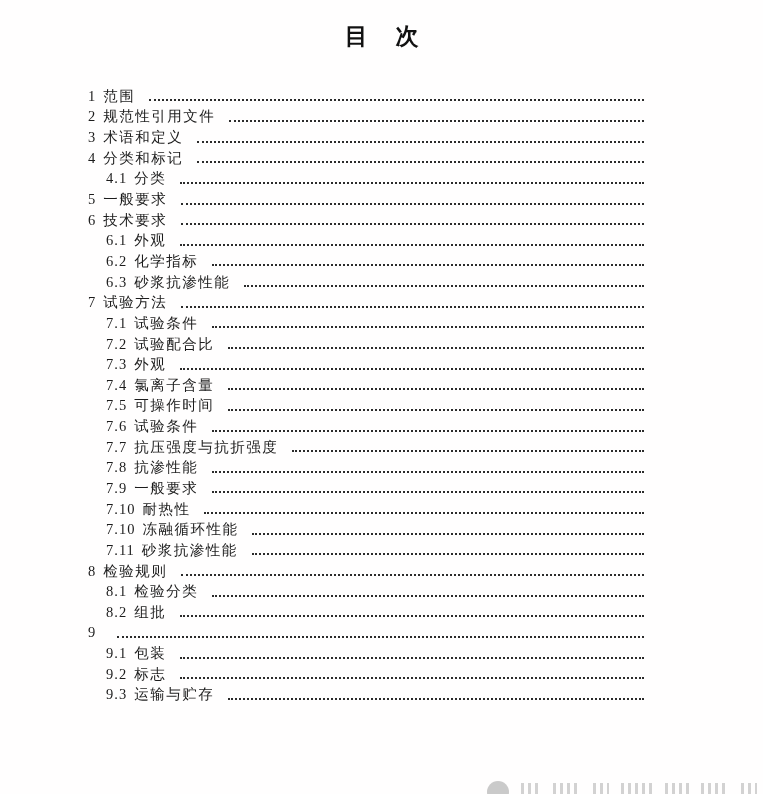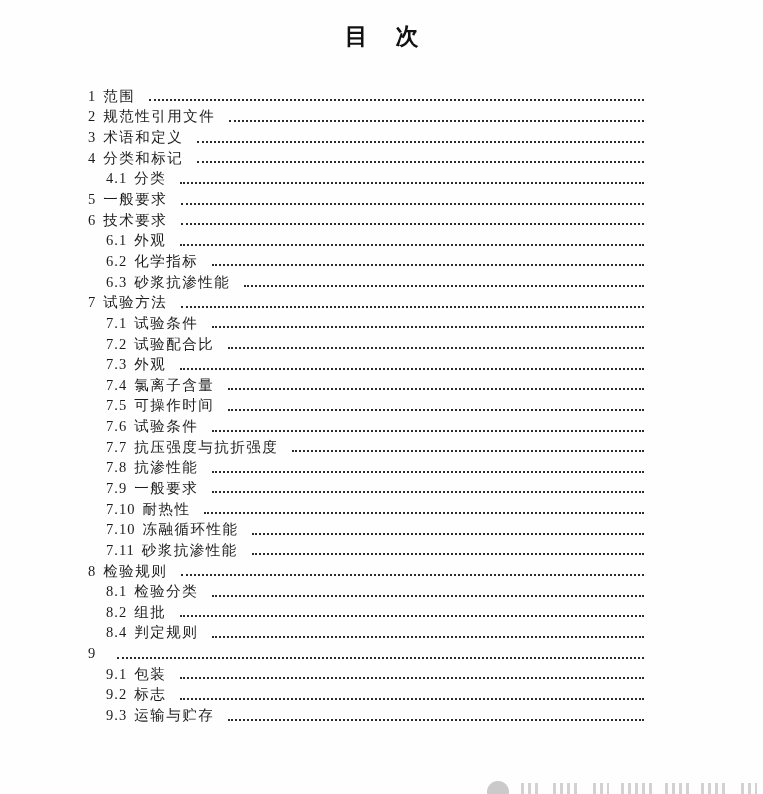--- a/index.html
+++ b/index.html
@@ -247,25 +247,20 @@
       <span class="toc-leader"></span>
     </div>
 
     <div class="toc-row level-1">
       <span class="toc-num">8.2</span>
       <span class="toc-title">组批</span>
       <span class="toc-leader"></span>
     </div>
 
 
-    <div class="toc-row level-1">
-      <span class="toc-num">8.4</span>
-      <span class="toc-title">判定规则</span>
-      <span class="toc-leader"></span>
-    </div>
 
     <div class="toc-row level-0">
       <span class="toc-num">9</span>
       <span class="toc-leader"></span>
     </div>
 
     <div class="toc-row level-1">
       <span class="toc-num">9.1</span>
       <span class="toc-title">包装</span>
       <span class="toc-leader"></span>

